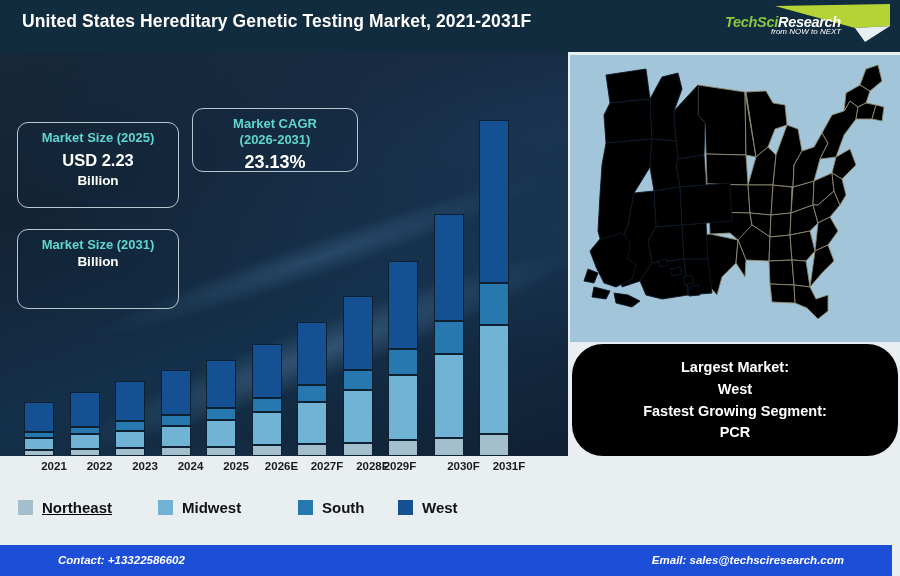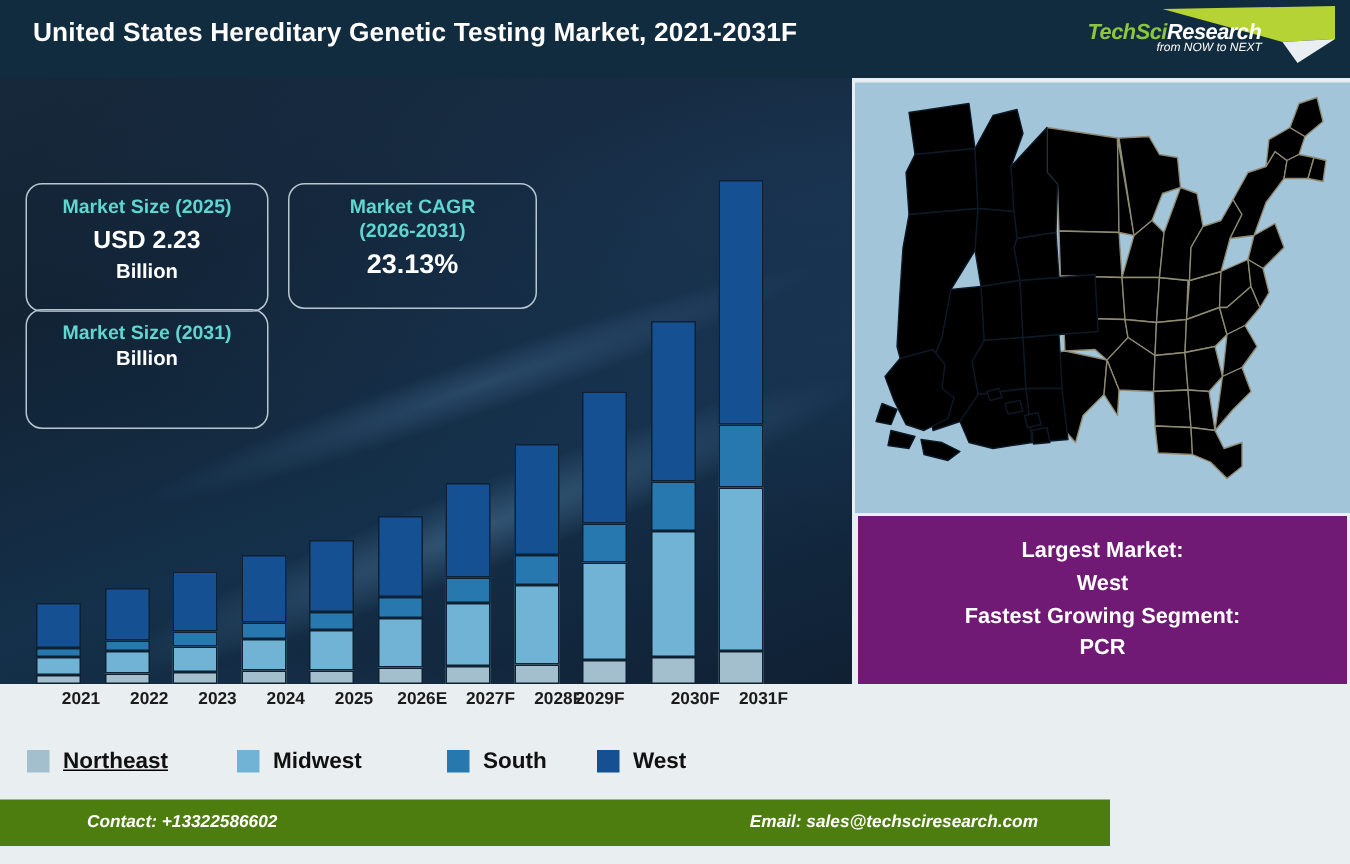--- a/index.html
+++ b/index.html
@@ -72,22 +72,22 @@
   .card-title{
     font-size:13px;font-weight:bold;color:#5fd6cf;line-height:1.25;
   }
   .card-value{
     font-size:16.5px;font-weight:bold;color:#ffffff;line-height:1.35;margin-top:3px;
   }
   .card-unit{
     font-size:13.5px;font-weight:bold;color:#ffffff;line-height:1.3;
   }
   #card-size-2025{left:17px;top:70px;width:162px;height:86px;}
-  #card-cagr{left:192px;top:70px;width:166px;height:84px;}
-  #card-size-2031{left:17px;top:154px;width:162px;height:80px;}
+  #card-cagr{left:192px;top:56px;width:166px;height:64px;}
+  #card-size-2031{left:17px;top:177px;width:162px;height:80px;}
   #card-cagr .card-value{font-size:18px;margin-top:1px;}
 
   
   .chart{
     position:absolute;left:0;top:0;width:568px;height:404px;
   }
   .bar-col{
     position:absolute;bottom:0;width:30px;
   }
   .seg{
@@ -123,37 +123,38 @@
   
   .map-panel{
     position:absolute;left:570px;top:55px;width:330px;height:287px;
     background:#a3c5d9;overflow:hidden;
   }
   .map-svg{position:absolute;left:0;top:0;width:330px;height:287px;}
 
   
   .info-box{
     position:absolute;left:572px;top:344px;width:326px;height:112px;
-    background:#701a75;
+    background:#000000;
     display:flex;flex-direction:column;align-items:center;justify-content:center;
     gap:1px;
+    border-radius:31px;
   }
   .info-line{
     font-size:14.5px;font-weight:bold;color:#ffffff;line-height:1.42;
     text-align:center;white-space:nowrap;
   }
   .side-bg{
     position:absolute;left:568px;top:52px;width:332px;height:404px;
     background:#e9eef0;
   }
 
   
   .footer{
-    position:absolute;left:0;top:533px;width:740px;height:31px;
-    background:#4d7c0f;
+    position:absolute;left:0;top:545px;width:892px;height:31px;
+    background:#1d4ed8;
   }
   .footer-text{
     position:absolute;top:9px;
     font-size:11.5px;font-style:italic;font-weight:bold;color:#ffffff;white-space:nowrap;
   }
   #footer-contact{left:58px;}
   #footer-email{right:48px;}
 </style>
 </head>
 <body>

